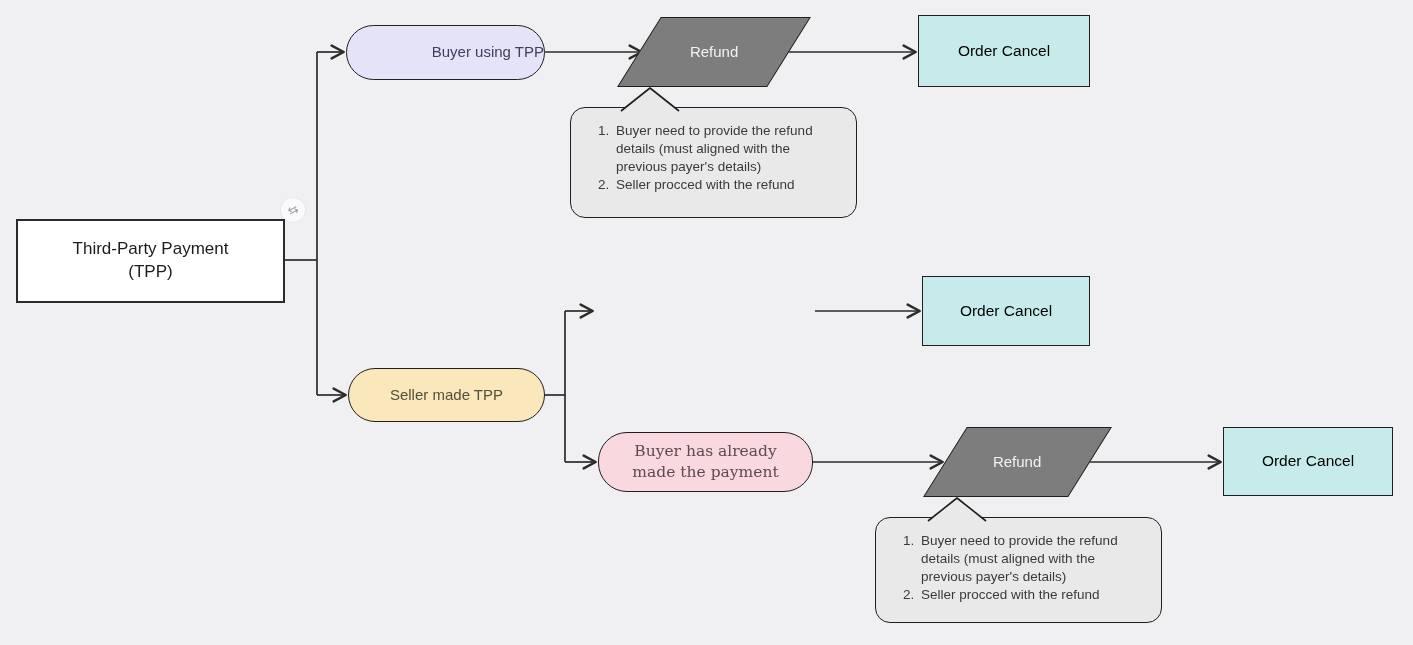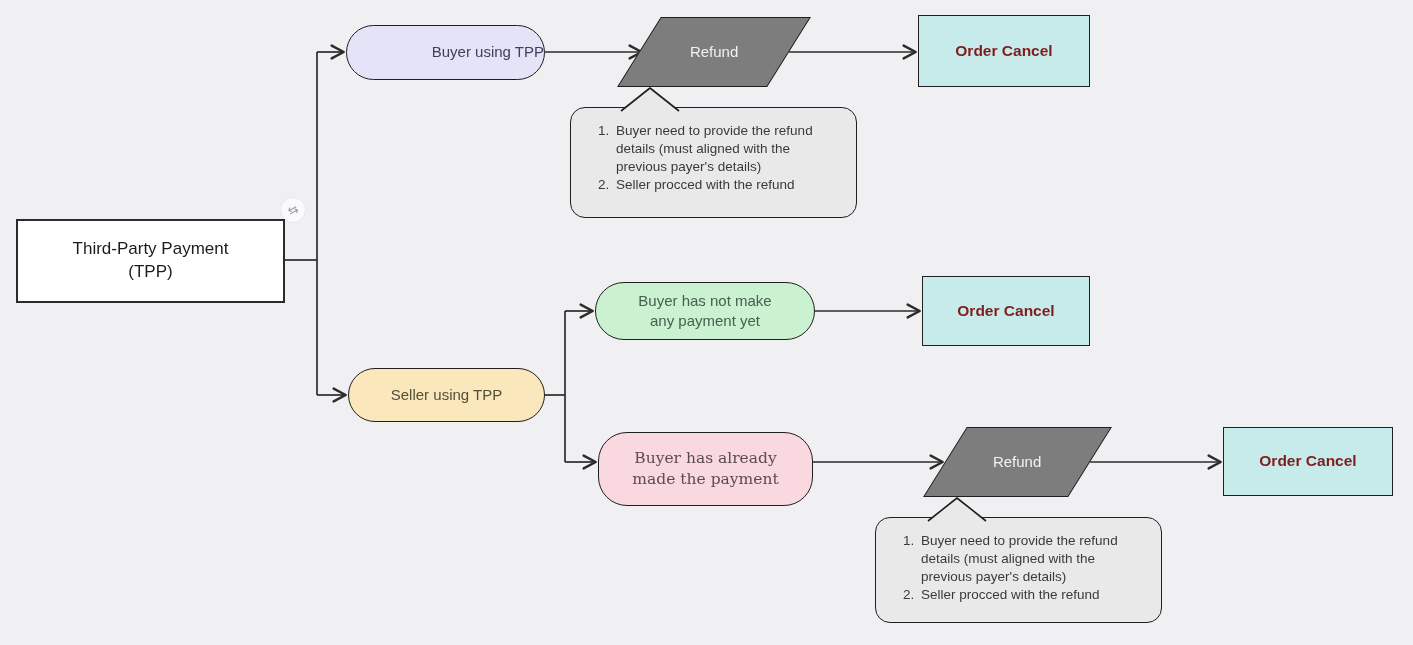--- a/index.html
+++ b/index.html
@@ -37,38 +37,38 @@
   }
 
   .pill {
     border: 1.6px solid #1f1f1f;
     border-radius: 29px;
     font-size: 15px;
   }
   .pill-buyer  { left: 346px; top: 25px;  width: 199px; height: 55px; background: #e4e3f8; color: #40405e; justify-content: flex-end; }
   .pill-seller { left: 348px; top: 368px; width: 197px; height: 54px; background: #fae7bc; color: #524f3a; }
   .pill-green  { left: 595px; top: 282px; width: 220px; height: 58px; background: #cbf2d0; color: #46604f; }
-  .pill-pink   { left: 598px; top: 432px; width: 215px; height: 74px; background: #f9d8df; color: #5d4b50;
+  .pill-pink   { left: 598px; top: 432px; width: 215px; height: 60px; background: #f9d8df; color: #5d4b50;
                  font-family: "DejaVu Serif", serif; font-size: 15.5px; }
 
   .para {
     background: #7d7d7d;
     border: 1.6px solid #1f1f1f;
     color: #f2f2f2;
     font-size: 15px;
     transform: skewX(-32deg);
   }
   .para .unskew { transform: skewX(32deg); }
   .para-1 { left: 639px; top: 17px;  width: 150px; height: 70px; }
   .para-2 { left: 945px; top: 427px; width: 145px; height: 70px; }
 
   .rect-cancel {
     background: #c7ebeb;
     border: 1.7px solid #1f1f1f;
-    font-size: 15.5px; color: #7f1d1d; font-weight: bold;
+    font-size: 15.5px; color: #000000;
   }
   .cancel-1 { left: 918px;  top: 15px;  width: 172px; height: 72px; }
   .cancel-2 { left: 922px;  top: 276px; width: 168px; height: 70px; }
   .cancel-3 { left: 1223px; top: 427px; width: 170px; height: 69px; }
 
   .note {
     position: absolute;
     z-index: 2;
     background: #e9e9e9;
     border: 1.6px solid #1f1f1f;
@@ -140,27 +140,23 @@
 
   <div class="node para para-1">
     <span class="unskew">Refund</span>
   </div>
 
   <div class="node rect-cancel cancel-1">
     <span>Order Cancel</span>
   </div>
 
   <div class="node pill pill-seller">
-    <span>Seller using TPP</span>
+    <span>Seller made TPP</span>
   </div>
 
-  <div class="node pill pill-green">
-    <span>Buyer has not make
-any payment yet</span>
-  </div>
 
   <div class="node rect-cancel cancel-2">
     <span>Order Cancel</span>
   </div>
 
   <div class="node pill pill-pink">
     <span>Buyer has already
 made the payment</span>
   </div>
 

